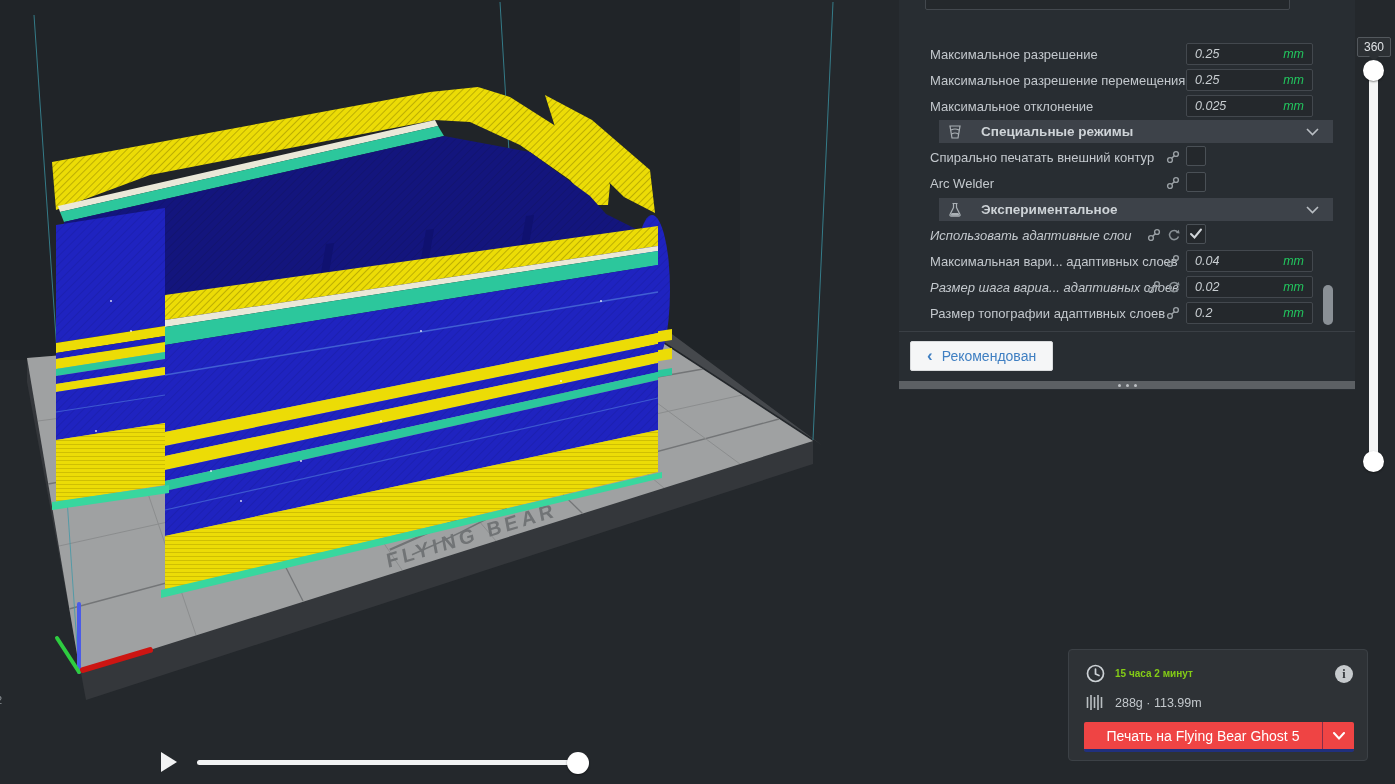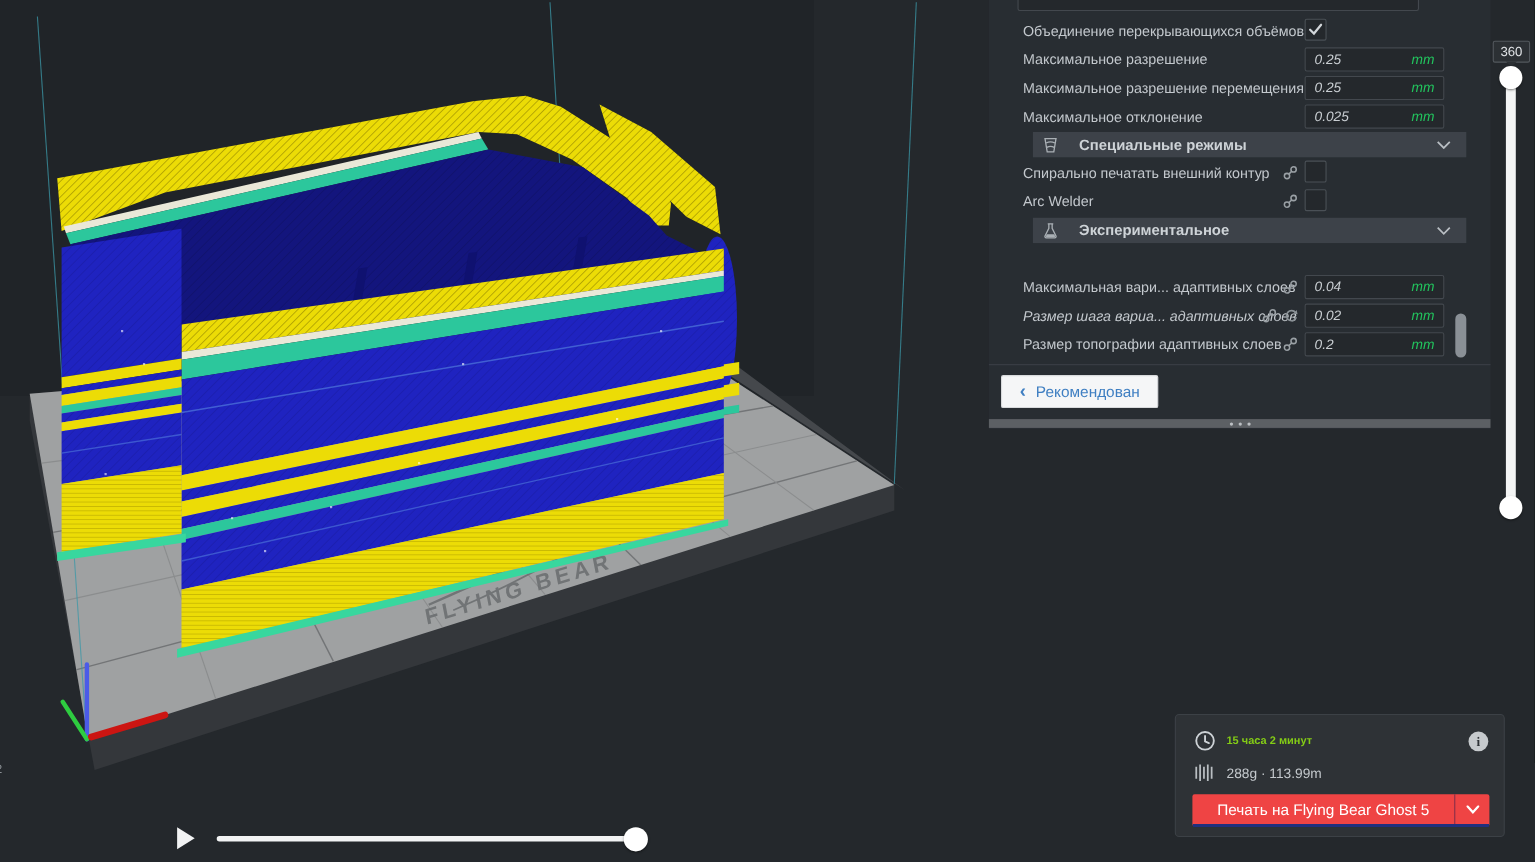--- a/index.html
+++ b/index.html
@@ -213,31 +213,20 @@
       <line x1="79" y1="672" x2="57" y2="638" stroke="#2ecc40" stroke-width="4"></line>
       <line x1="83" y1="670" x2="150" y2="650" stroke="#cc1512" stroke-width="6"></line>
     </g>
   </svg>
 
   <span class="edge-label">2</span>
 
   <div class="panel" id="settings-panel">
     <div class="cutoff-input"></div>
     <div id="rows-top" style="position: absolute; left: 0px; top: 15px; width: 456px; height: 104px;">
-        <div class="srow" style="top: 0px;">
-          <span class="lbl">Объединение перекрывающихся объёмов</span>
-          <span class="icons"></span>
-          <div class="ctrl">
-            <div class="checkbox">
-              <svg width="14" height="12" viewBox="0 0 14 12">
-                <polyline points="2,6 5.5,9.5 12,1.5" fill="none" stroke="#d2d6da" stroke-width="2" stroke-linecap="round"></polyline>
-              </svg>
-            </div>
-          </div>
-        </div>
         <div class="srow" style="top: 26px;">
           <span class="lbl">Максимальное разрешение</span>
           <span class="icons"></span>
           <div class="ctrl">
             <div class="inputbox">
               <span class="val">0.25</span>
               <span class="unit">mm</span>
             </div>
           </div>
         </div>
@@ -324,20 +313,43 @@
           </span>
           <span class="htitle">Экспериментальное</span>
           <span class="hchev">
             <svg width="13" height="8" viewBox="0 0 13 8">
               <polyline points="1,1 6.5,6.5 12,1" fill="none" stroke="#b9bec3" stroke-width="1.6"></polyline>
             </svg>
           </span>
         </div>
       </div>
     <div id="rows-s1" style="position: absolute; left: 0px; top: 222px; width: 456px; height: 104px;">
+        <div class="srow" style="top: 0px;">
+          <span class="lbl it">Использовать адаптивные слои</span>
+          <span class="icons">
+            <svg width="14" height="14" viewBox="0 0 14 14">
+              <g fill="none" stroke="#9aa0a5" stroke-width="1.4">
+                <circle cx="4" cy="10" r="2.4"></circle>
+                <circle cx="10" cy="4" r="2.4"></circle>
+                <line x1="5.7" y1="8.3" x2="8.3" y2="5.7"></line>
+              </g>
+            </svg>
+            <svg width="13" height="13" viewBox="0 0 13 13">
+              <path d="M10.8,3.2 A4.6,4.6 0 1 0 11.5,7.5" fill="none" stroke="#8a9196" stroke-width="1.5"></path>
+              <polygon points="11.8,0.8 12.6,4.6 8.8,3.9" fill="#8a9196"></polygon>
+            </svg>
+          </span>
+          <div class="ctrl">
+            <div class="checkbox">
+              <svg width="14" height="12" viewBox="0 0 14 12">
+                <polyline points="2,6 5.5,9.5 12,1.5" fill="none" stroke="#d2d6da" stroke-width="2" stroke-linecap="round"></polyline>
+              </svg>
+            </div>
+          </div>
+        </div>
         <div class="srow" style="top: 26px;">
           <span class="lbl">Максимальная вари... адаптивных слоев</span>
           <span class="icons">
             <svg width="14" height="14" viewBox="0 0 14 14">
               <g fill="none" stroke="#9aa0a5" stroke-width="1.4">
                 <circle cx="4" cy="10" r="2.4"></circle>
                 <circle cx="10" cy="4" r="2.4"></circle>
                 <line x1="5.7" y1="8.3" x2="8.3" y2="5.7"></line>
               </g>
             </svg>

